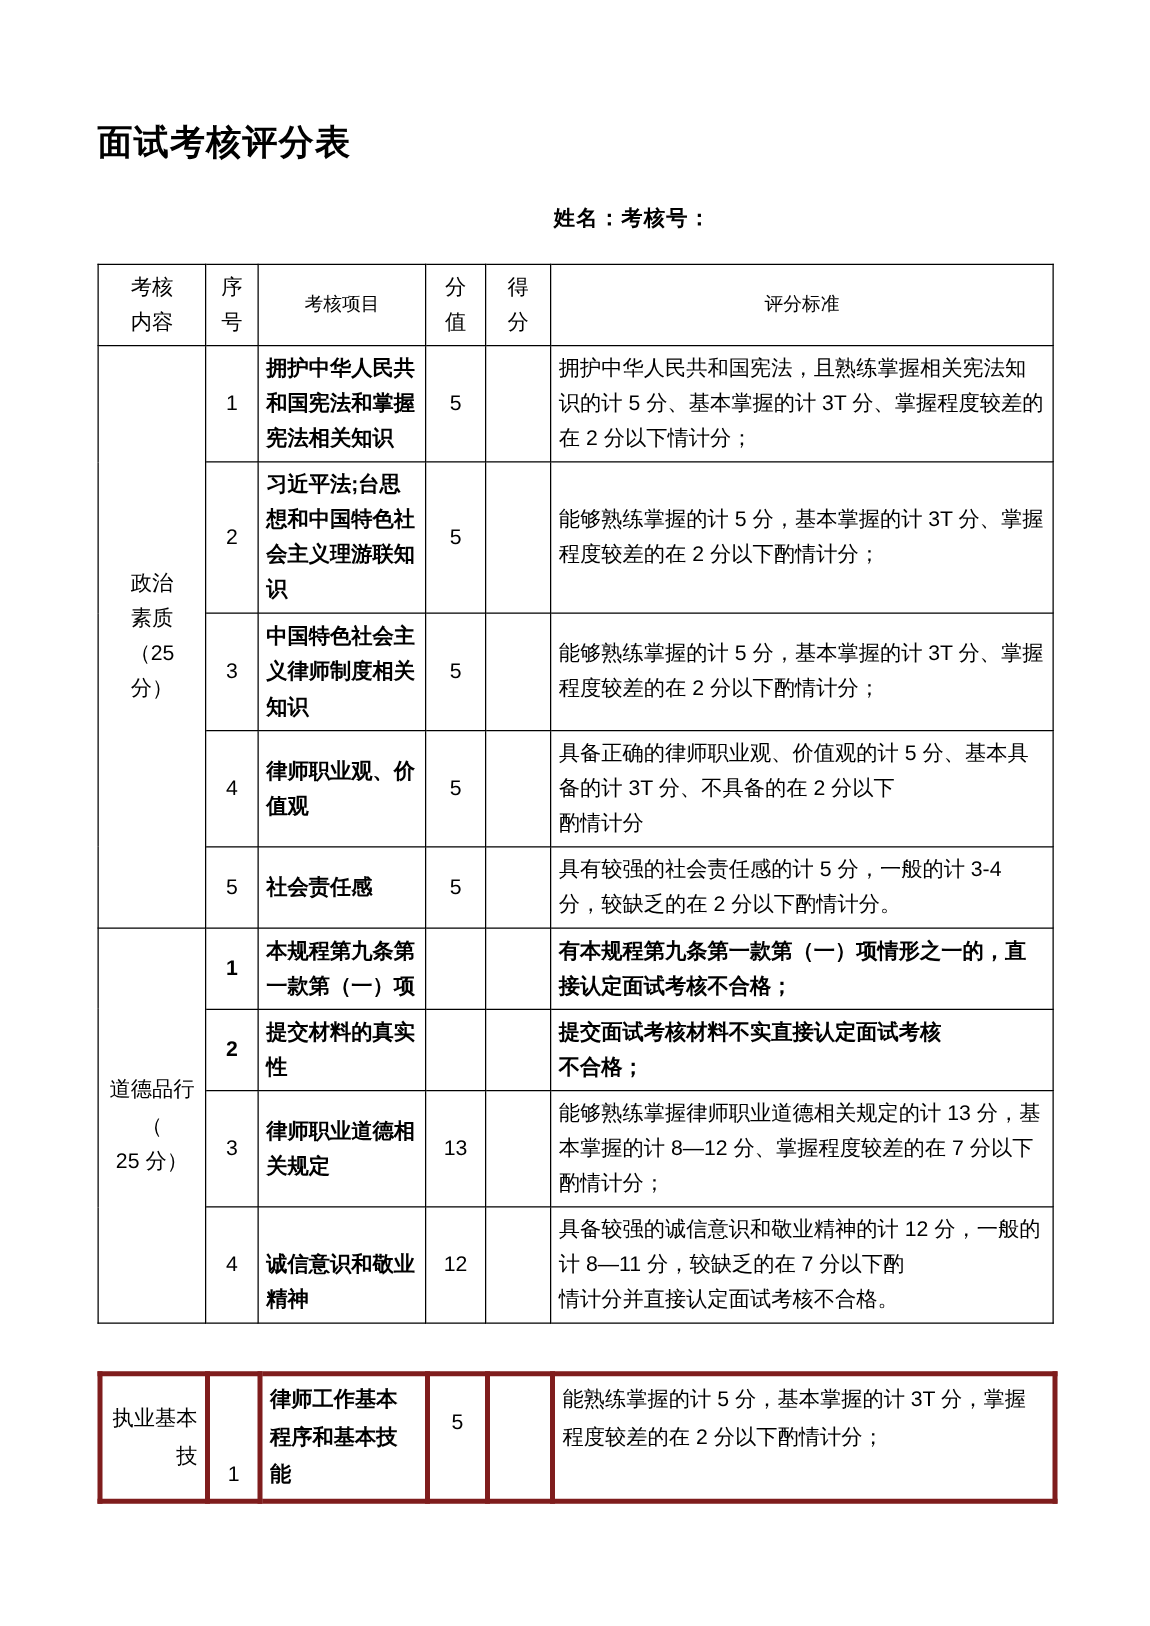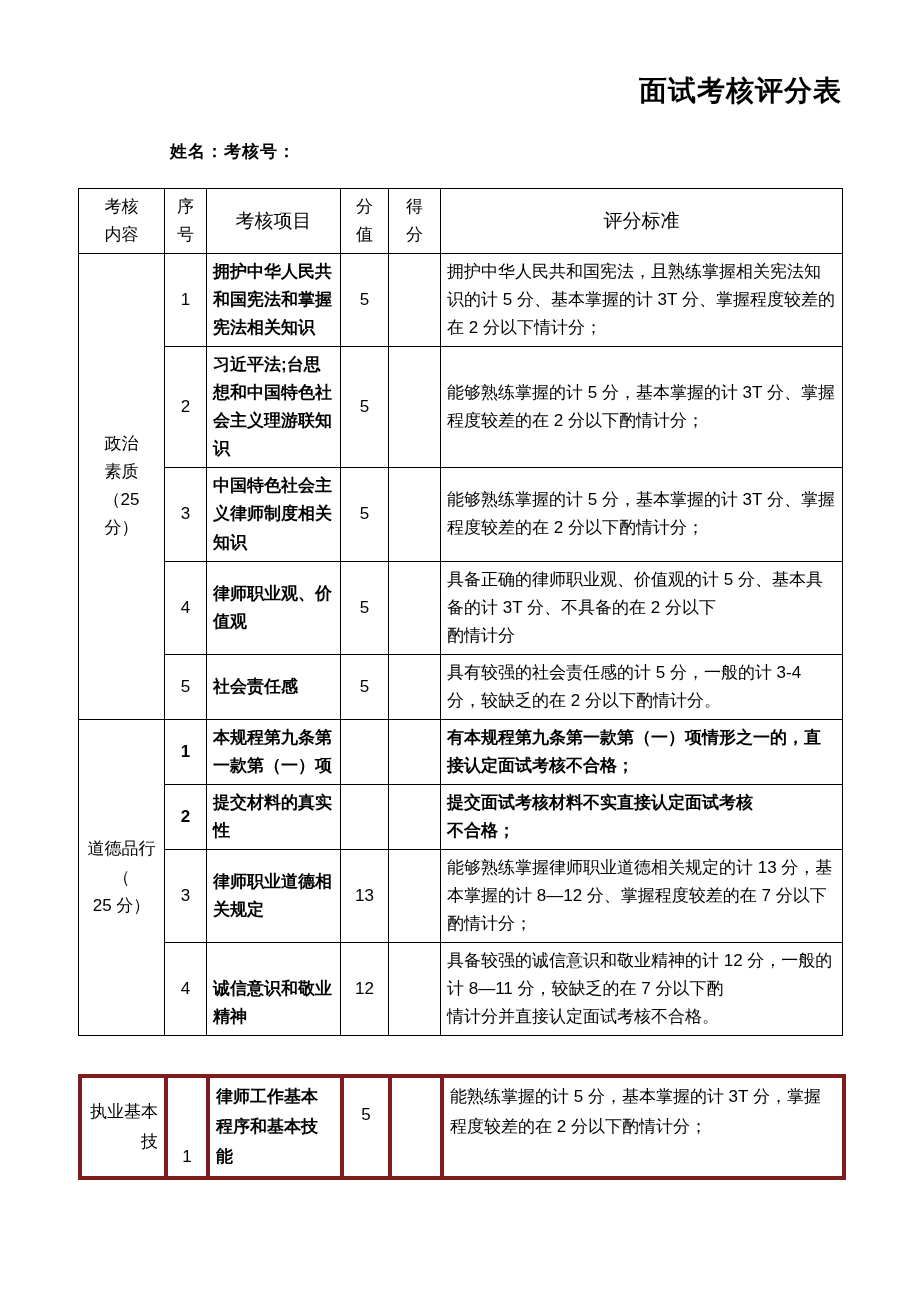--- a/index.html
+++ b/index.html
@@ -16,34 +16,35 @@
     overflow: hidden;
   }
   .page {
     width: 920px;
     height: 1301px;
     box-sizing: border-box;
     padding: 0 78px;
     position: relative;
   }
   .doc-title {
-    text-align: right;
+    text-align: left;
     font-size: 28px;
     font-weight: bold;
     letter-spacing: 1px;
-    margin-top: 72px;
+    margin-top: 95px;
     margin-bottom: 0;
     font-family: "Liberation Serif", serif;
   }
   .name-line {
     margin-top: 30px;
     margin-left: 92px;
     font-size: 17px;
     font-weight: bold;
     letter-spacing: 1px;
+    text-align: center;
   }
   table.grade {
     border-collapse: collapse;
     width: 764px;
     margin-top: 25px;
     table-layout: fixed;
   }
   table.grade td {
     border: 1px solid #000000;
     vertical-align: middle;
@@ -60,21 +61,21 @@
   col.c6 { width: 402px; }
 
   .hdr td {
     text-align: center;
     font-size: 19px;
     font-family: "Liberation Serif", serif;
     padding: 6px 2px;
     line-height: 1.25;
   }
   .hdr td.wide {
-    font-size: 19px;
+    font-size: 15px;
   }
   .cat {
     text-align: center;
     font-size: 15px;
     line-height: 2;
   }
   .num {
     text-align: center;
     font-size: 14px;
   }

